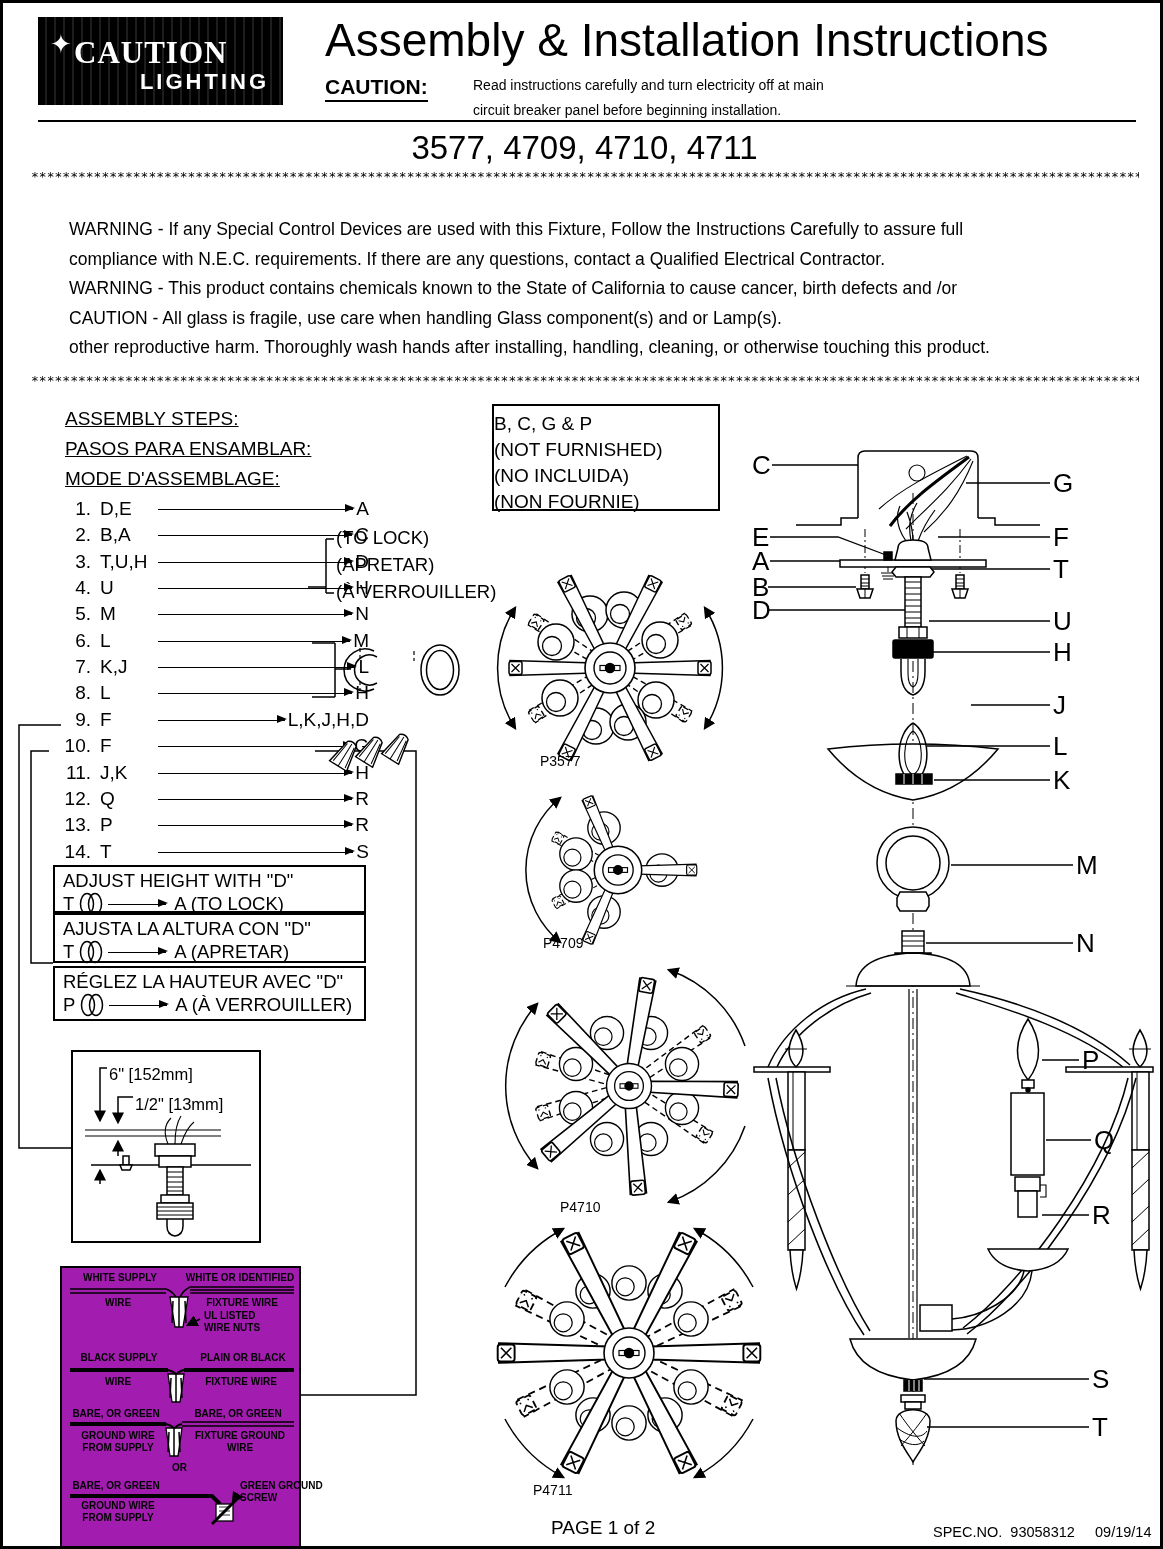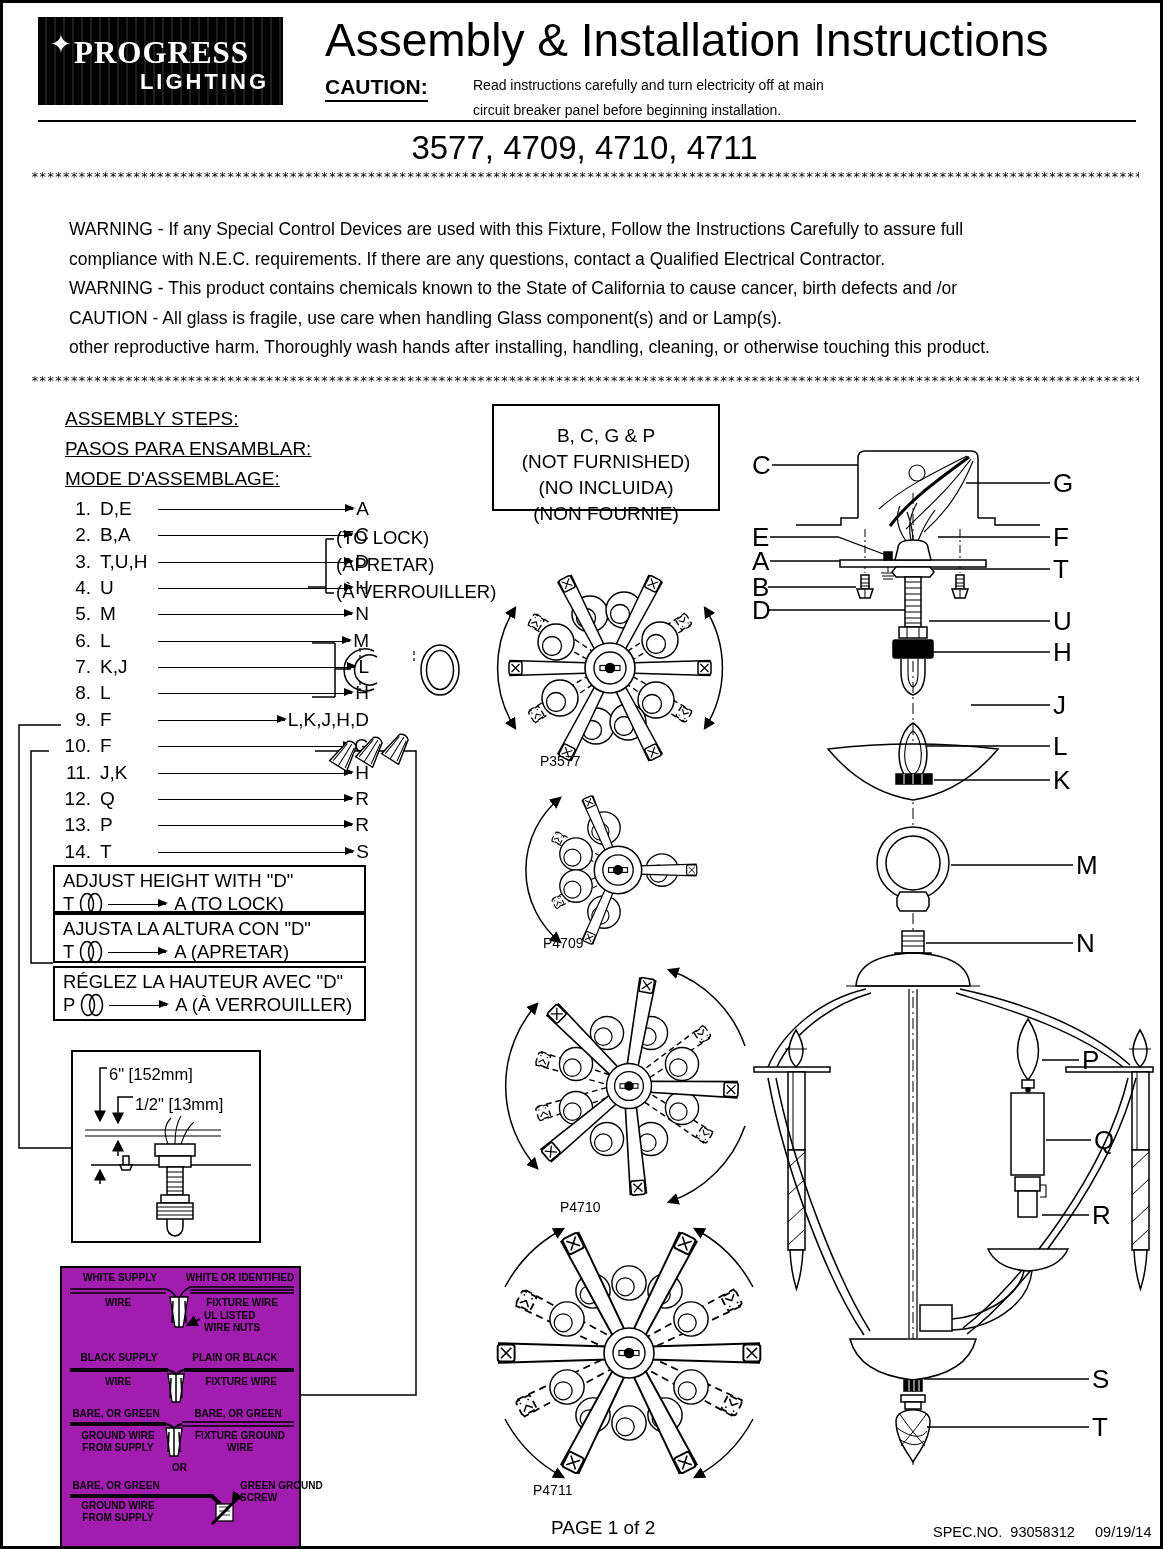--- a/index.html
+++ b/index.html
@@ -37,21 +37,21 @@
   .sa{flex:1;height:0;border-top:1.7px solid #000;position:relative;margin-right:3px;}
   .sa::after{content:"";position:absolute;right:-2px;top:-5.2px;border-left:10px solid #000;
              border-top:4.5px solid transparent;border-bottom:4.5px solid transparent;}
   .lock-note{left:333px;top:521px;font-size:18.5px;line-height:27px;}
   .hbox{position:absolute;left:50px;width:313px;border:2px solid #000;box-sizing:border-box;
         padding:3px 0 3px 8px;font-size:18.5px;background:#fff;}
   .hbox .r2{display:flex;align-items:center;gap:5px;height:24px;}
   .hbox .sa{flex:0 0 58px;}
   
   .nfb{left:489px;top:401px;width:228px;height:107px;border:2px solid #000;box-sizing:border-box;
-       text-align:center;font-size:19px;line-height:26px;padding-top:17px;}
+       text-align:left;font-size:19px;line-height:26px;padding-top:5px;}
   .flabel{position:absolute;width:140px;text-align:left;font-size:14px;}
   
   .wbox{left:57px;top:1263px;width:241px;height:334px;border:2px solid #000;box-sizing:border-box;background:#a21caf;}
   .mbox{left:68px;top:1047px;width:190px;height:193px;border:2px solid #000;box-sizing:border-box;background:#fff;}
   .wt{position:absolute;font-size:10px;font-weight:600;white-space:nowrap;}
   .ctr{text-align:center;}
   .footer-page{left:548px;top:1514px;font-size:19px;}
   .spec{left:930px;top:1521px;font-size:14.5px;}
 </style>
 </head>
@@ -81,21 +81,21 @@
       </g>
       <g id="wirenut">
         <path d="M-5,-13 Q0,-17 5,-13 L10,13 H-10 Z" fill="#fff" stroke="#000" stroke-width="1.4"></path>
         <path d="M-4,-11 L-7,11 M0,-13 L0,13 M4,-11 L7,11" stroke="#000" stroke-width="1" fill="none"></path>
       </g>
     </defs>
   </svg>
 
   <div id="logo">
     <span class="star">✦</span>
-    <span class="l1">PROGRESS</span>
+    <span class="l1">CAUTION</span>
     <span class="l2">LIGHTING</span>
   </div>
   <div class="t title">Assembly &amp; Installation Instructions</div>
   <div class="t cau-label">CAUTION:</div>
   <div class="t cau-tx">Read instructions carefully and turn electricity off at main
 circuit breaker panel before beginning installation.</div>
   <div class="abs hrule"></div>
   <div class="t models">3577, 4709, 4710, 4711</div>
   <div class="t stars" style="top:166px">**************************************************************************************************************************************************************</div>
 
@@ -659,21 +659,21 @@
         <path d="M176,226 L171,234" marker-end="url(#ah)"></path>
       </g>
     </svg>
     <div class="wt ctr" style="left:8px;top:4px;width:100px">WHITE SUPPLY</div>
     <div class="wt ctr" style="left:122px;top:4px;width:112px">WHITE OR IDENTIFIED</div>
     <div class="wt ctr" style="left:8px;top:29px;width:96px">WIRE</div>
     <div class="wt ctr" style="left:128px;top:29px;width:104px">FIXTURE WIRE</div>
     <div class="wt" style="left:142px;top:42px">UL LISTED</div>
     <div class="wt" style="left:142px;top:54px">WIRE NUTS</div>
     <div class="wt ctr" style="left:8px;top:84px;width:98px">BLACK SUPPLY</div>
-    <div class="wt ctr" style="left:118px;top:84px;width:110px">PLAIN OR BLACK</div>
+    <div class="wt ctr" style="left:126px;top:84px;width:110px">PLAIN OR BLACK</div>
     <div class="wt ctr" style="left:8px;top:108px;width:96px">WIRE</div>
     <div class="wt ctr" style="left:126px;top:108px;width:106px">FIXTURE WIRE</div>
     <div class="wt ctr" style="left:4px;top:140px;width:100px">BARE, OR GREEN</div>
     <div class="wt ctr" style="left:120px;top:140px;width:112px">BARE, OR GREEN</div>
     <div class="wt ctr" style="left:8px;top:162px;width:96px">GROUND WIRE</div>
     <div class="wt ctr" style="left:8px;top:174px;width:96px">FROM SUPPLY</div>
     <div class="wt ctr" style="left:124px;top:162px;width:108px">FIXTURE GROUND</div>
     <div class="wt ctr" style="left:124px;top:174px;width:108px">WIRE</div>
     <div class="wt" style="left:110px;top:194px">OR</div>
     <div class="wt ctr" style="left:4px;top:212px;width:100px">BARE, OR GREEN</div>

